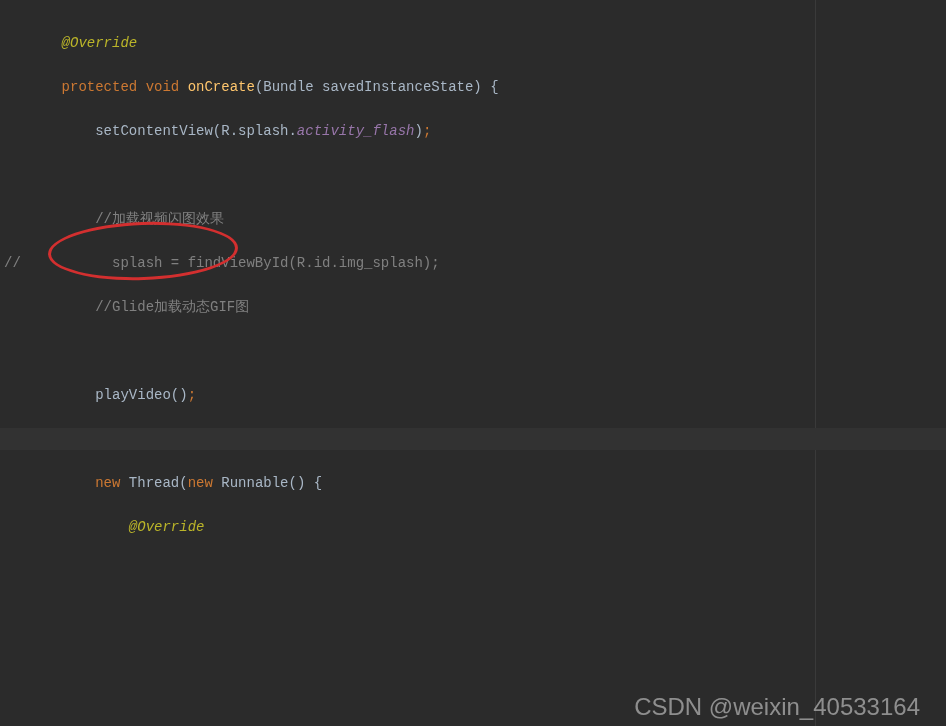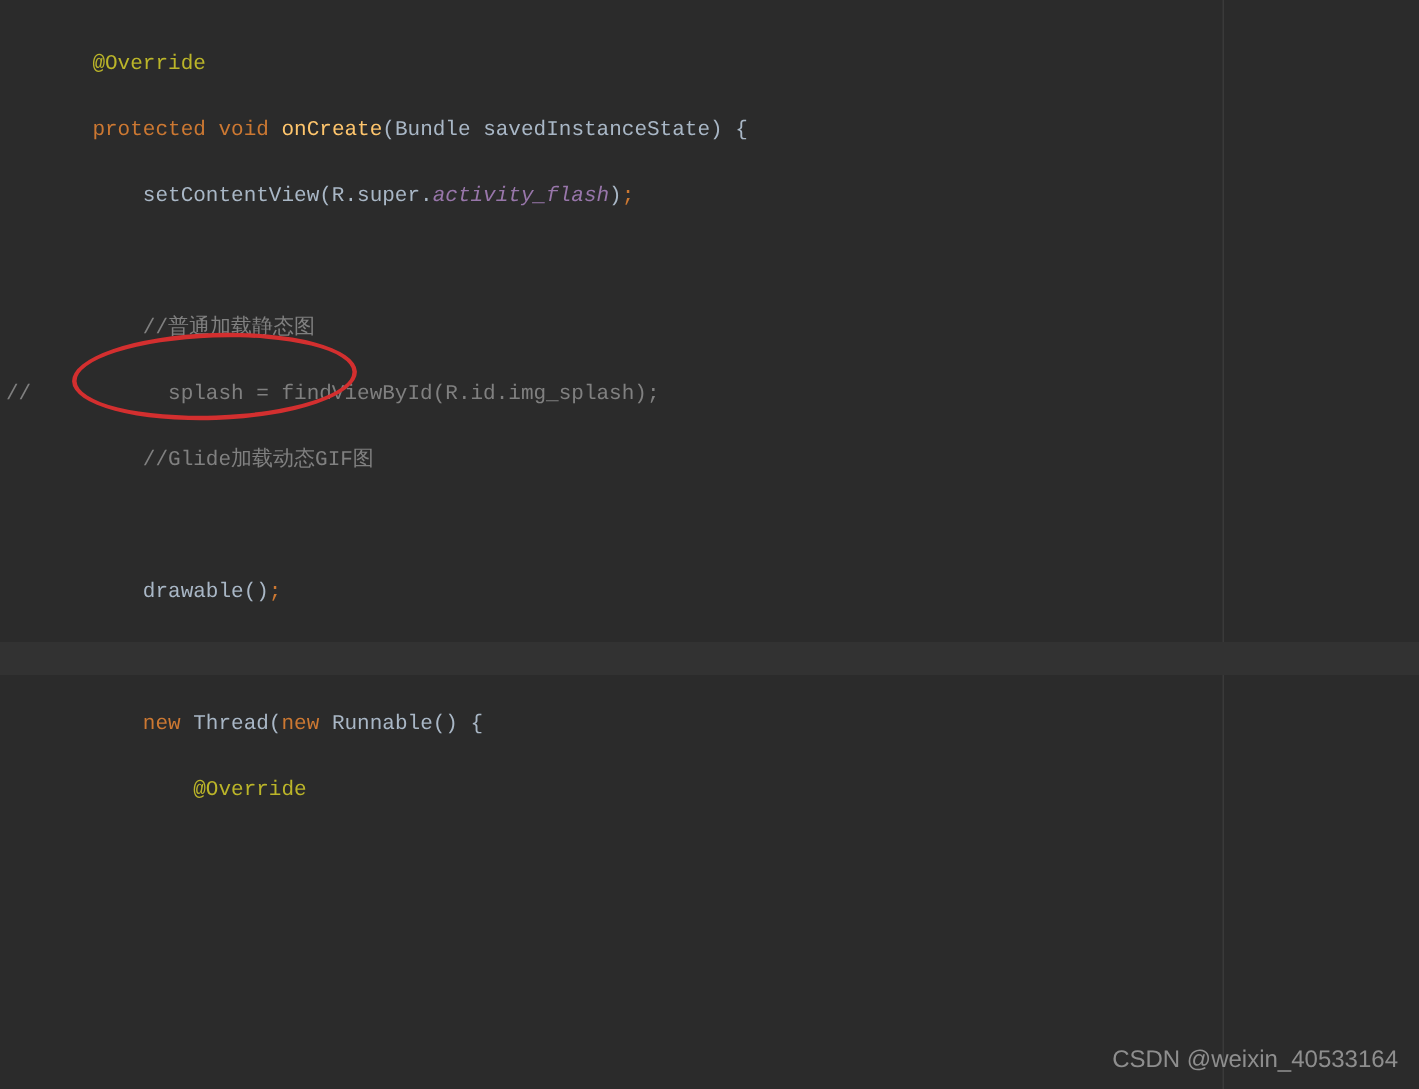--- a/index.html
+++ b/index.html
@@ -29,71 +29,71 @@
     }
     .gutter {
       display: inline-block;
       width: 24px;
       color: #606366;
       text-align: left;
     }
     .highlighted-line {
       background: #323232;
     }
-    .k-annotation { color: #bbb529; }
+    .k-annotation { color: #bbb529; font-style: italic; }
     .k-keyword { color: #cc7832; }
     .k-method { color: #ffc66d; }
     .k-comment { color: #808080; }
     .k-field-italic { color: #9876aa; font-style: italic; }
     .k-punc { color: #cc7832; }
     .k-white { color: #a9b7c6; }
     .red-ellipse {
       position: absolute;
       border: 3px solid #d32f2f;
       border-radius: 50%;
       width: 190px;
       height: 58px;
       left: 48px;
       top: 222px;
       pointer-events: none;
       transform: rotate(-2deg);
     }
     .watermark {
       position: absolute;
       bottom: 8px;
-      right: 14px;
+      right: 26px;
       color: #b0b0b0;
       font-family: Arial, sans-serif;
-      font-size: 16px;
+      font-size: 24px;
       opacity: 0.75;
     }
     .border-right {
       position: absolute;
       right: 130px;
       top: 0;
       bottom: 0;
       width: 1px;
       background: #3a3a3a;
     }
   </style>
 </head>
 <body>
 
 <div class="border-right"></div>
 
 <div class="editor">
 <div class="line"><span class="gutter"></span>    <span class="k-annotation">@Override</span></div>
 <div class="line"><span class="gutter"></span>    <span class="k-keyword">protected</span> <span class="k-keyword">void</span> <span class="k-method">onCreate</span><span class="k-white">(</span><span class="k-white">Bundle</span> <span class="k-white">savedInstanceState</span><span class="k-white">)</span><span class="k-white"> {</span></div>
-<div class="line"><span class="gutter"></span>        <span class="k-white">setContentView(R.super.</span><span class="k-field-italic">activity_flash</span><span class="k-white">)</span><span class="k-punc">;</span></div>
+<div class="line"><span class="gutter"></span>        <span class="k-white">setContentView(R.splash.</span><span class="k-field-italic">activity_flash</span><span class="k-white">)</span><span class="k-punc">;</span></div>
 <div class="line"><span class="gutter"></span></div>
-<div class="line"><span class="gutter"></span>        <span class="k-comment">//普通加载静态图</span></div>
+<div class="line"><span class="gutter"></span>        <span class="k-comment">//加载视频闪图效果</span></div>
 <div class="line"><span class="gutter k-comment">//</span>        <span class="k-comment">  splash = findViewById(R.id.img_splash);</span></div>
 <div class="line"><span class="gutter"></span>        <span class="k-comment">//Glide加载动态GIF图</span></div>
 <div class="line"><span class="gutter"></span></div>
-<div class="line"><span class="gutter"></span>        <span class="k-white">drawable()</span><span class="k-punc">;</span></div>
+<div class="line"><span class="gutter"></span>        <span class="k-white">playVideo()</span><span class="k-punc">;</span></div>
 <div class="line highlighted-line"><span class="gutter"></span></div>
 <div class="line"><span class="gutter"></span>        <span class="k-keyword">new</span><span class="k-white"> Thread(</span><span class="k-keyword">new</span><span class="k-white"> Runnable() {</span></div>
 <div class="line"><span class="gutter"></span>            <span class="k-annotation">@Override</span></div>
 
 
 
 
 
 
 

